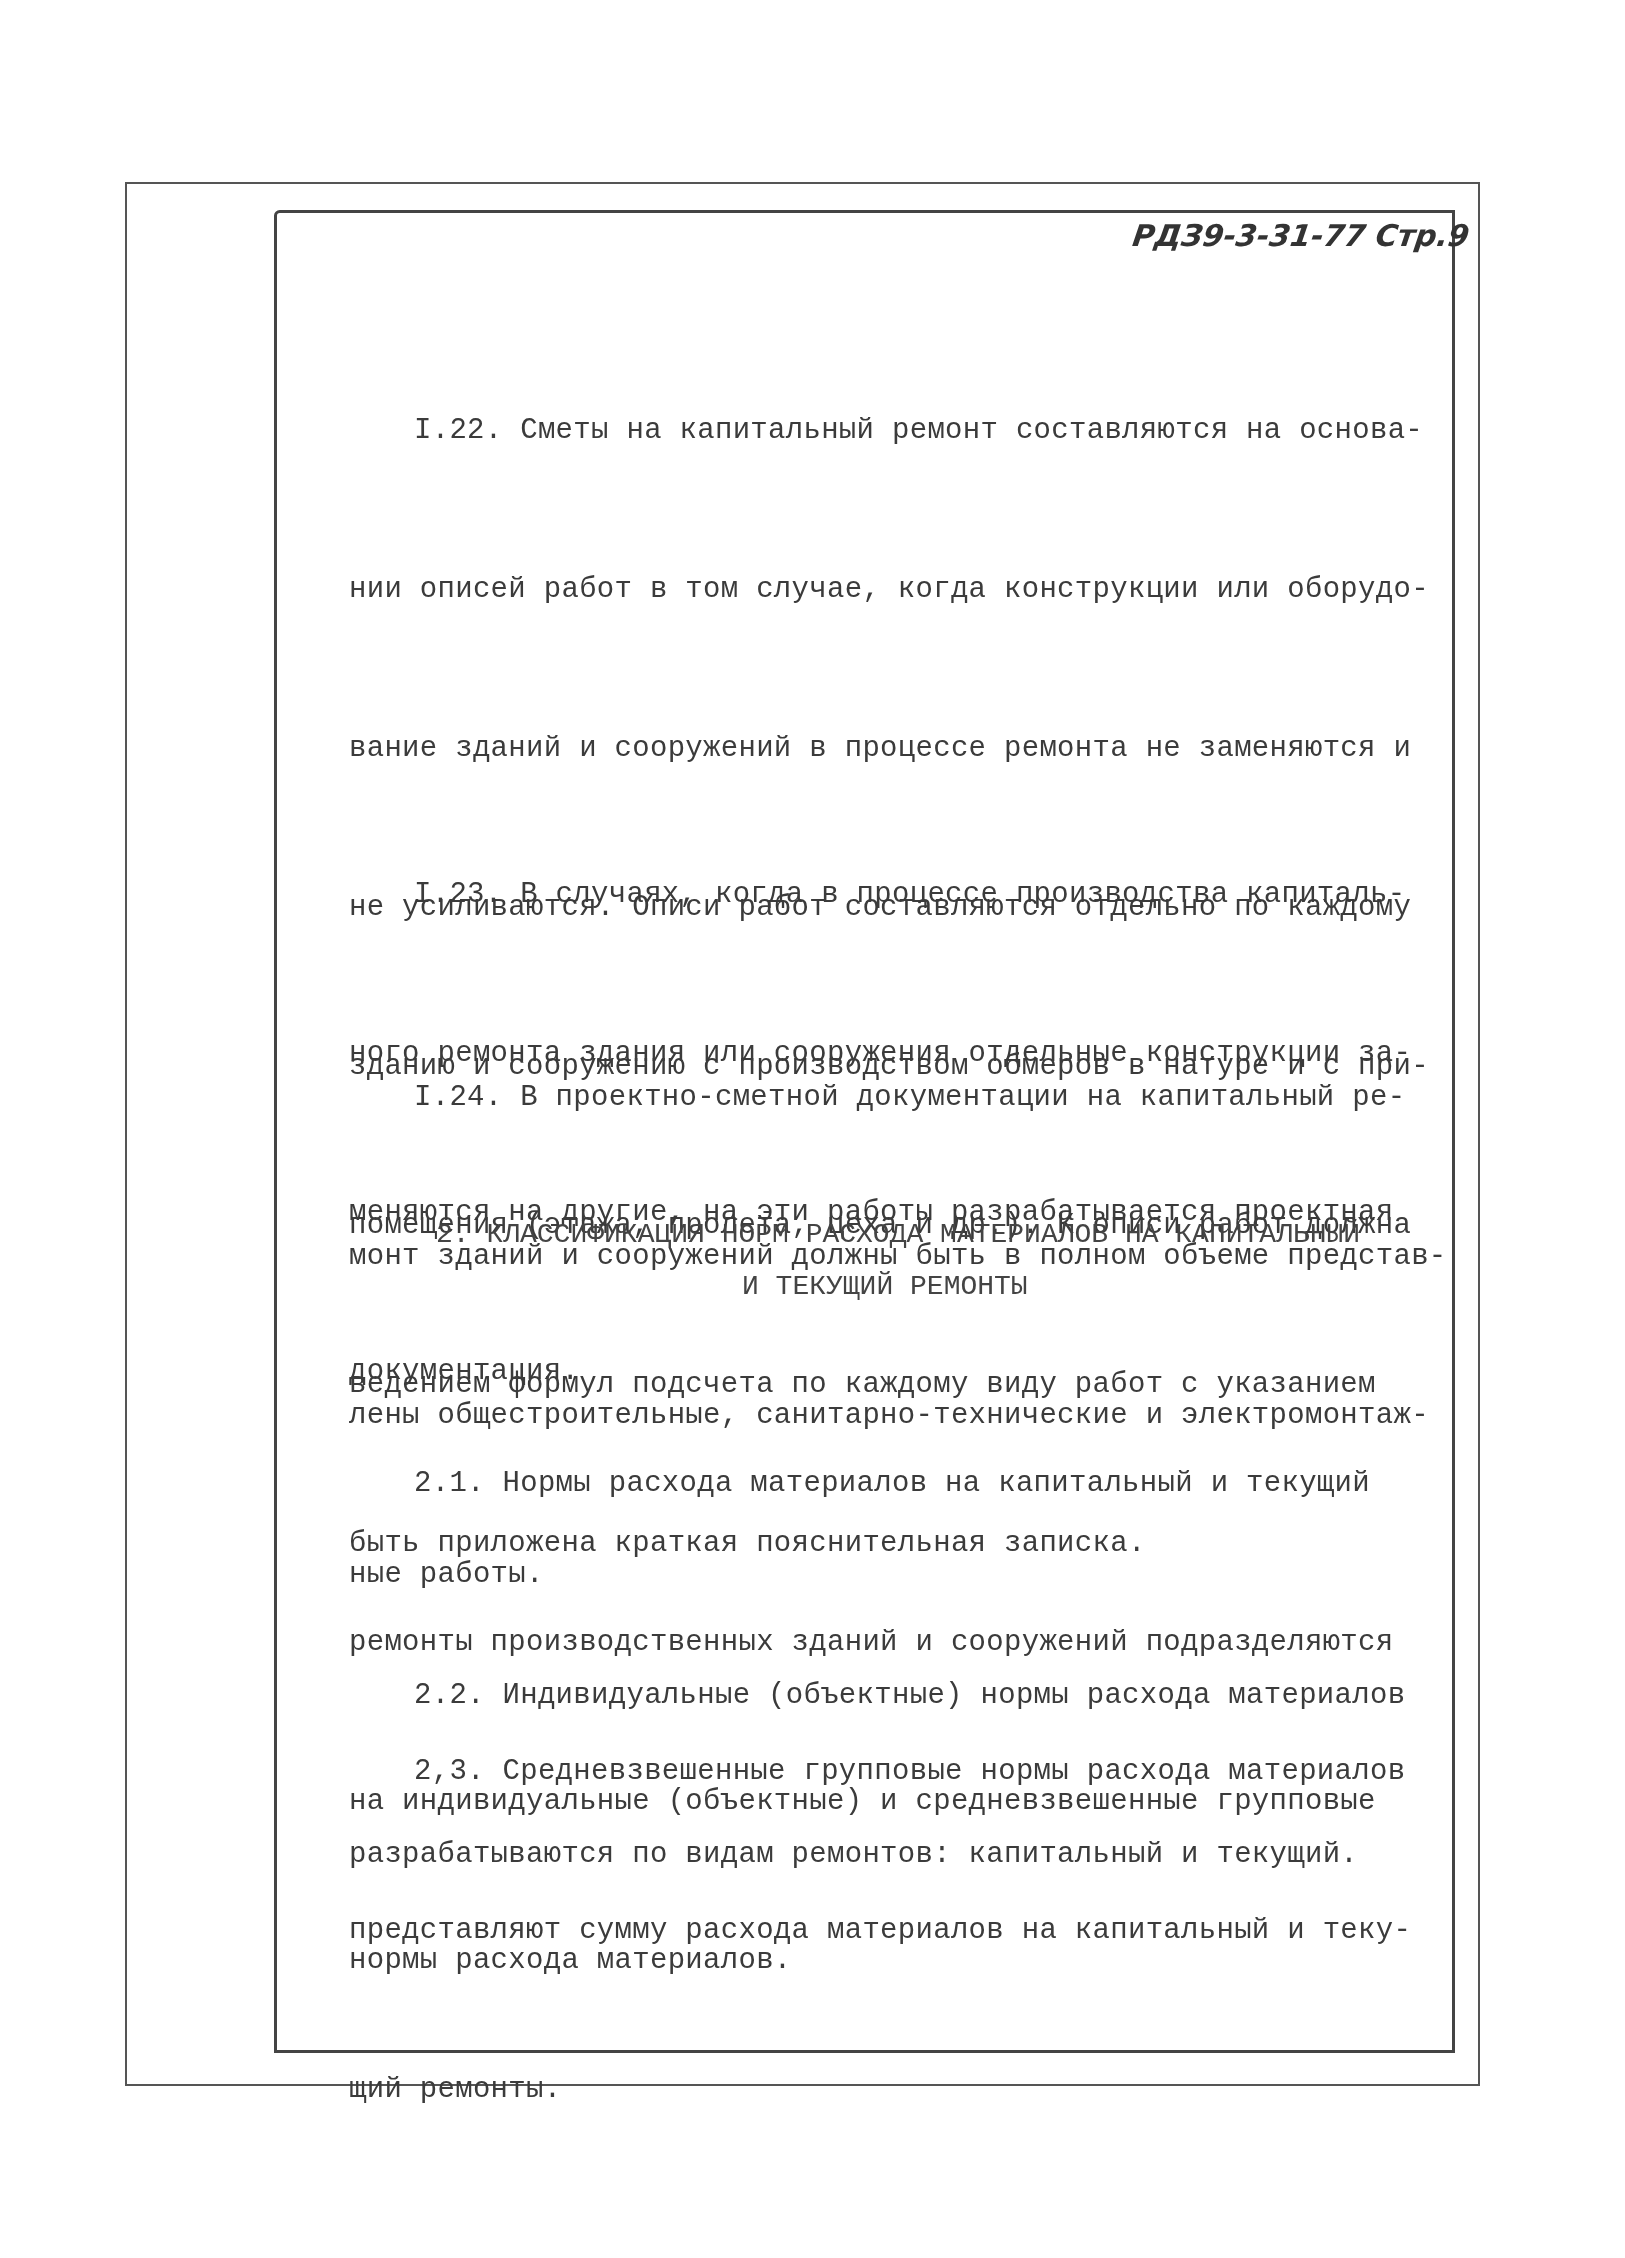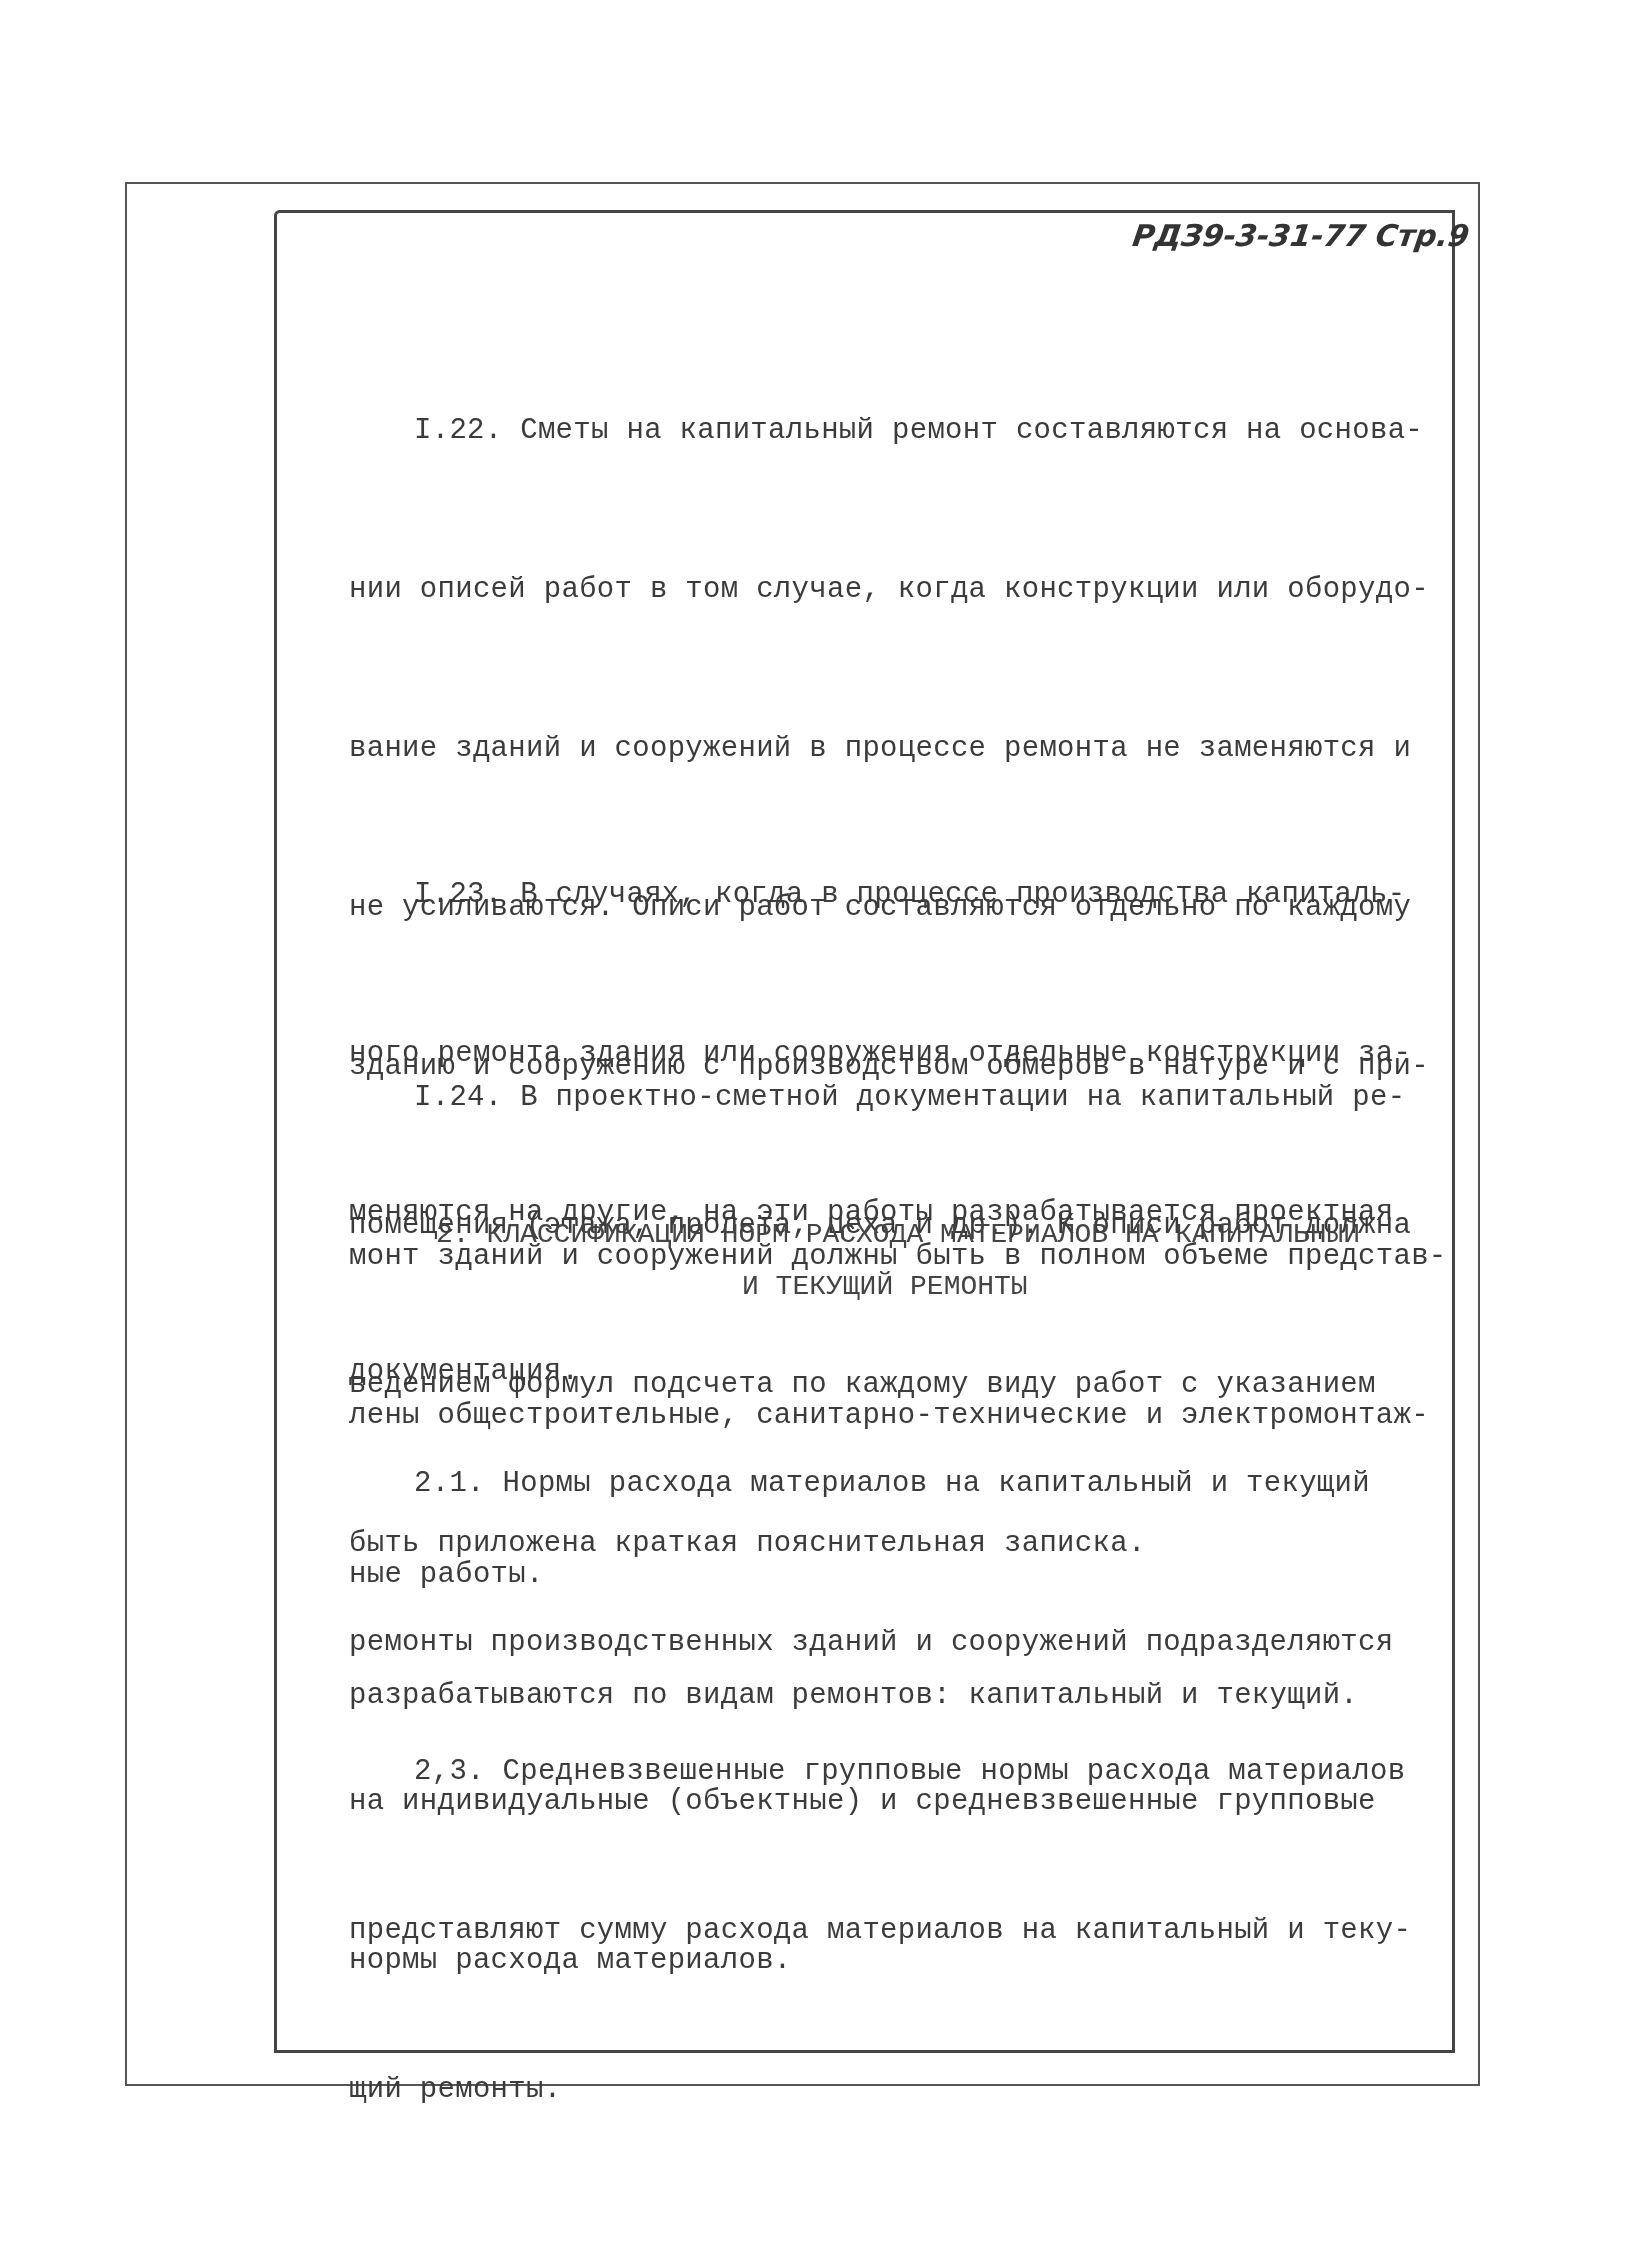--- a/index.html
+++ b/index.html
@@ -97,20 +97,21 @@
 <div class="heading" style="left:719px; top:1271px;">И ТЕКУЩИЙ РЕМОНТЫ</div>
 
 <div class="text-block" style="top:1351px;">
   <span class="line indent">2.1. Нормы расхода материалов на капитальный и текущий</span>
   <span class="line">ремонты производственных зданий и сооружений подразделяются</span>
   <span class="line">на индивидуальные (объектные) и средневзвешенные групповые</span>
   <span class="line">нормы расхода материалов.</span>
 </div>
 
 <div class="text-block" style="top:1563px;">
+  <span class="line indent">2.2. Индивидуальные (объектные) нормы расхода материалов</span>
   <span class="line">разрабатываются по видам ремонтов: капитальный и текущий.</span>
 </div>
 
 <div class="text-block" style="top:1639px;">
   <span class="line indent">2,3. Средневзвешенные групповые нормы расхода материалов</span>
   <span class="line">представляют сумму расхода материалов на капитальный и теку-</span>
   <span class="line">щий ремонты.</span>
 </div>
 
 

